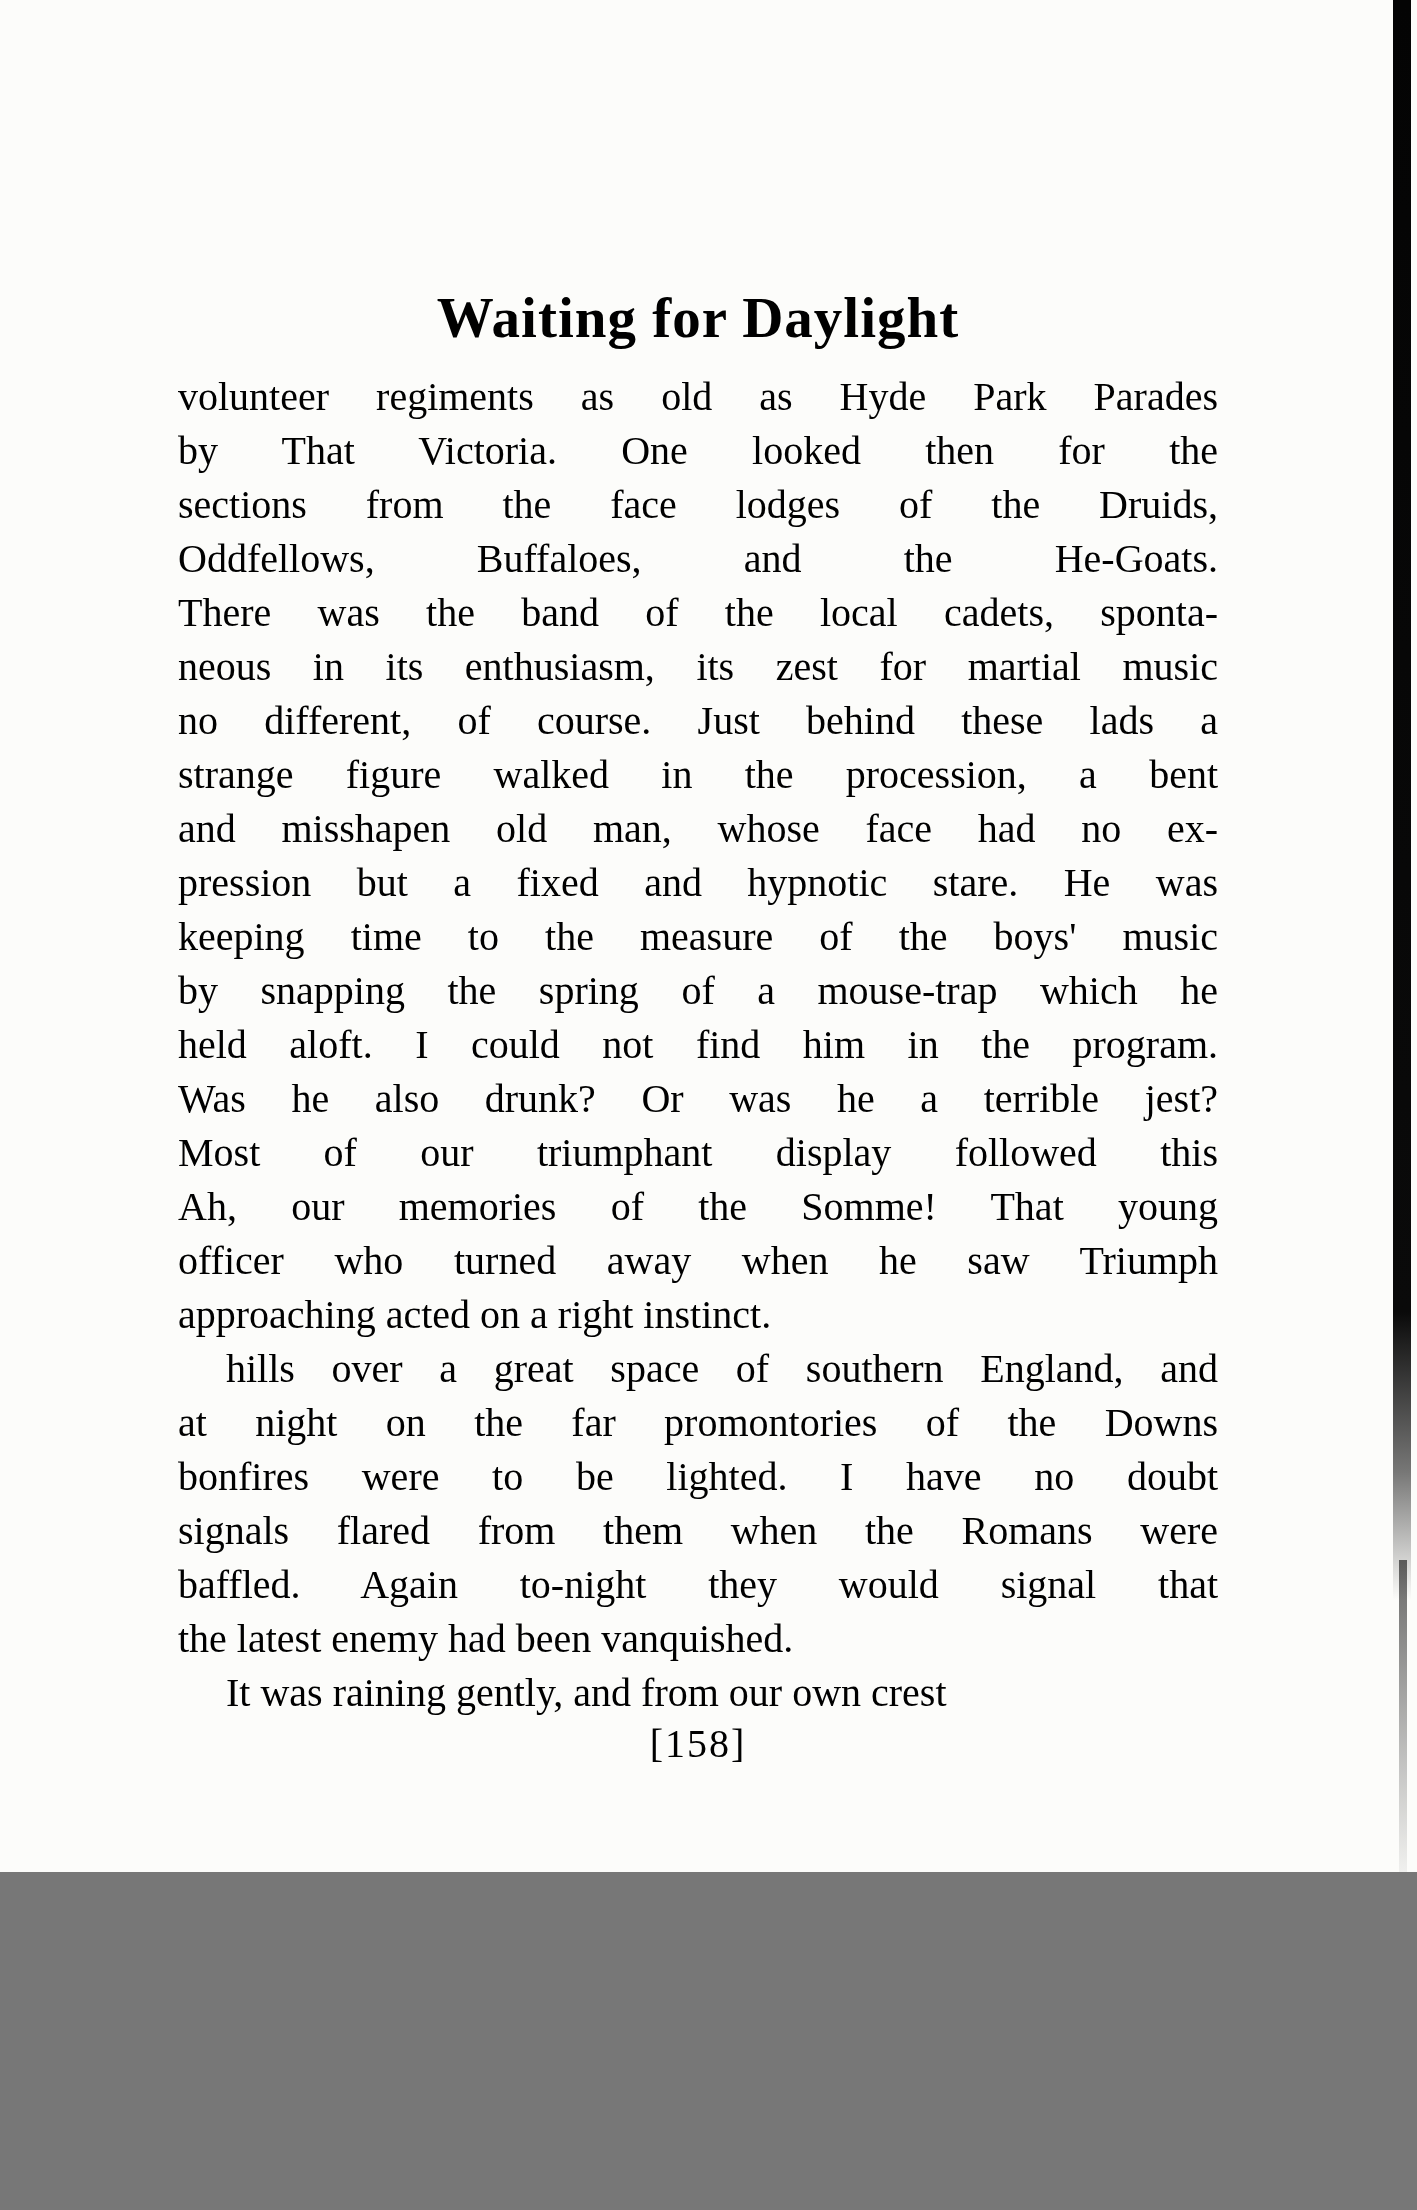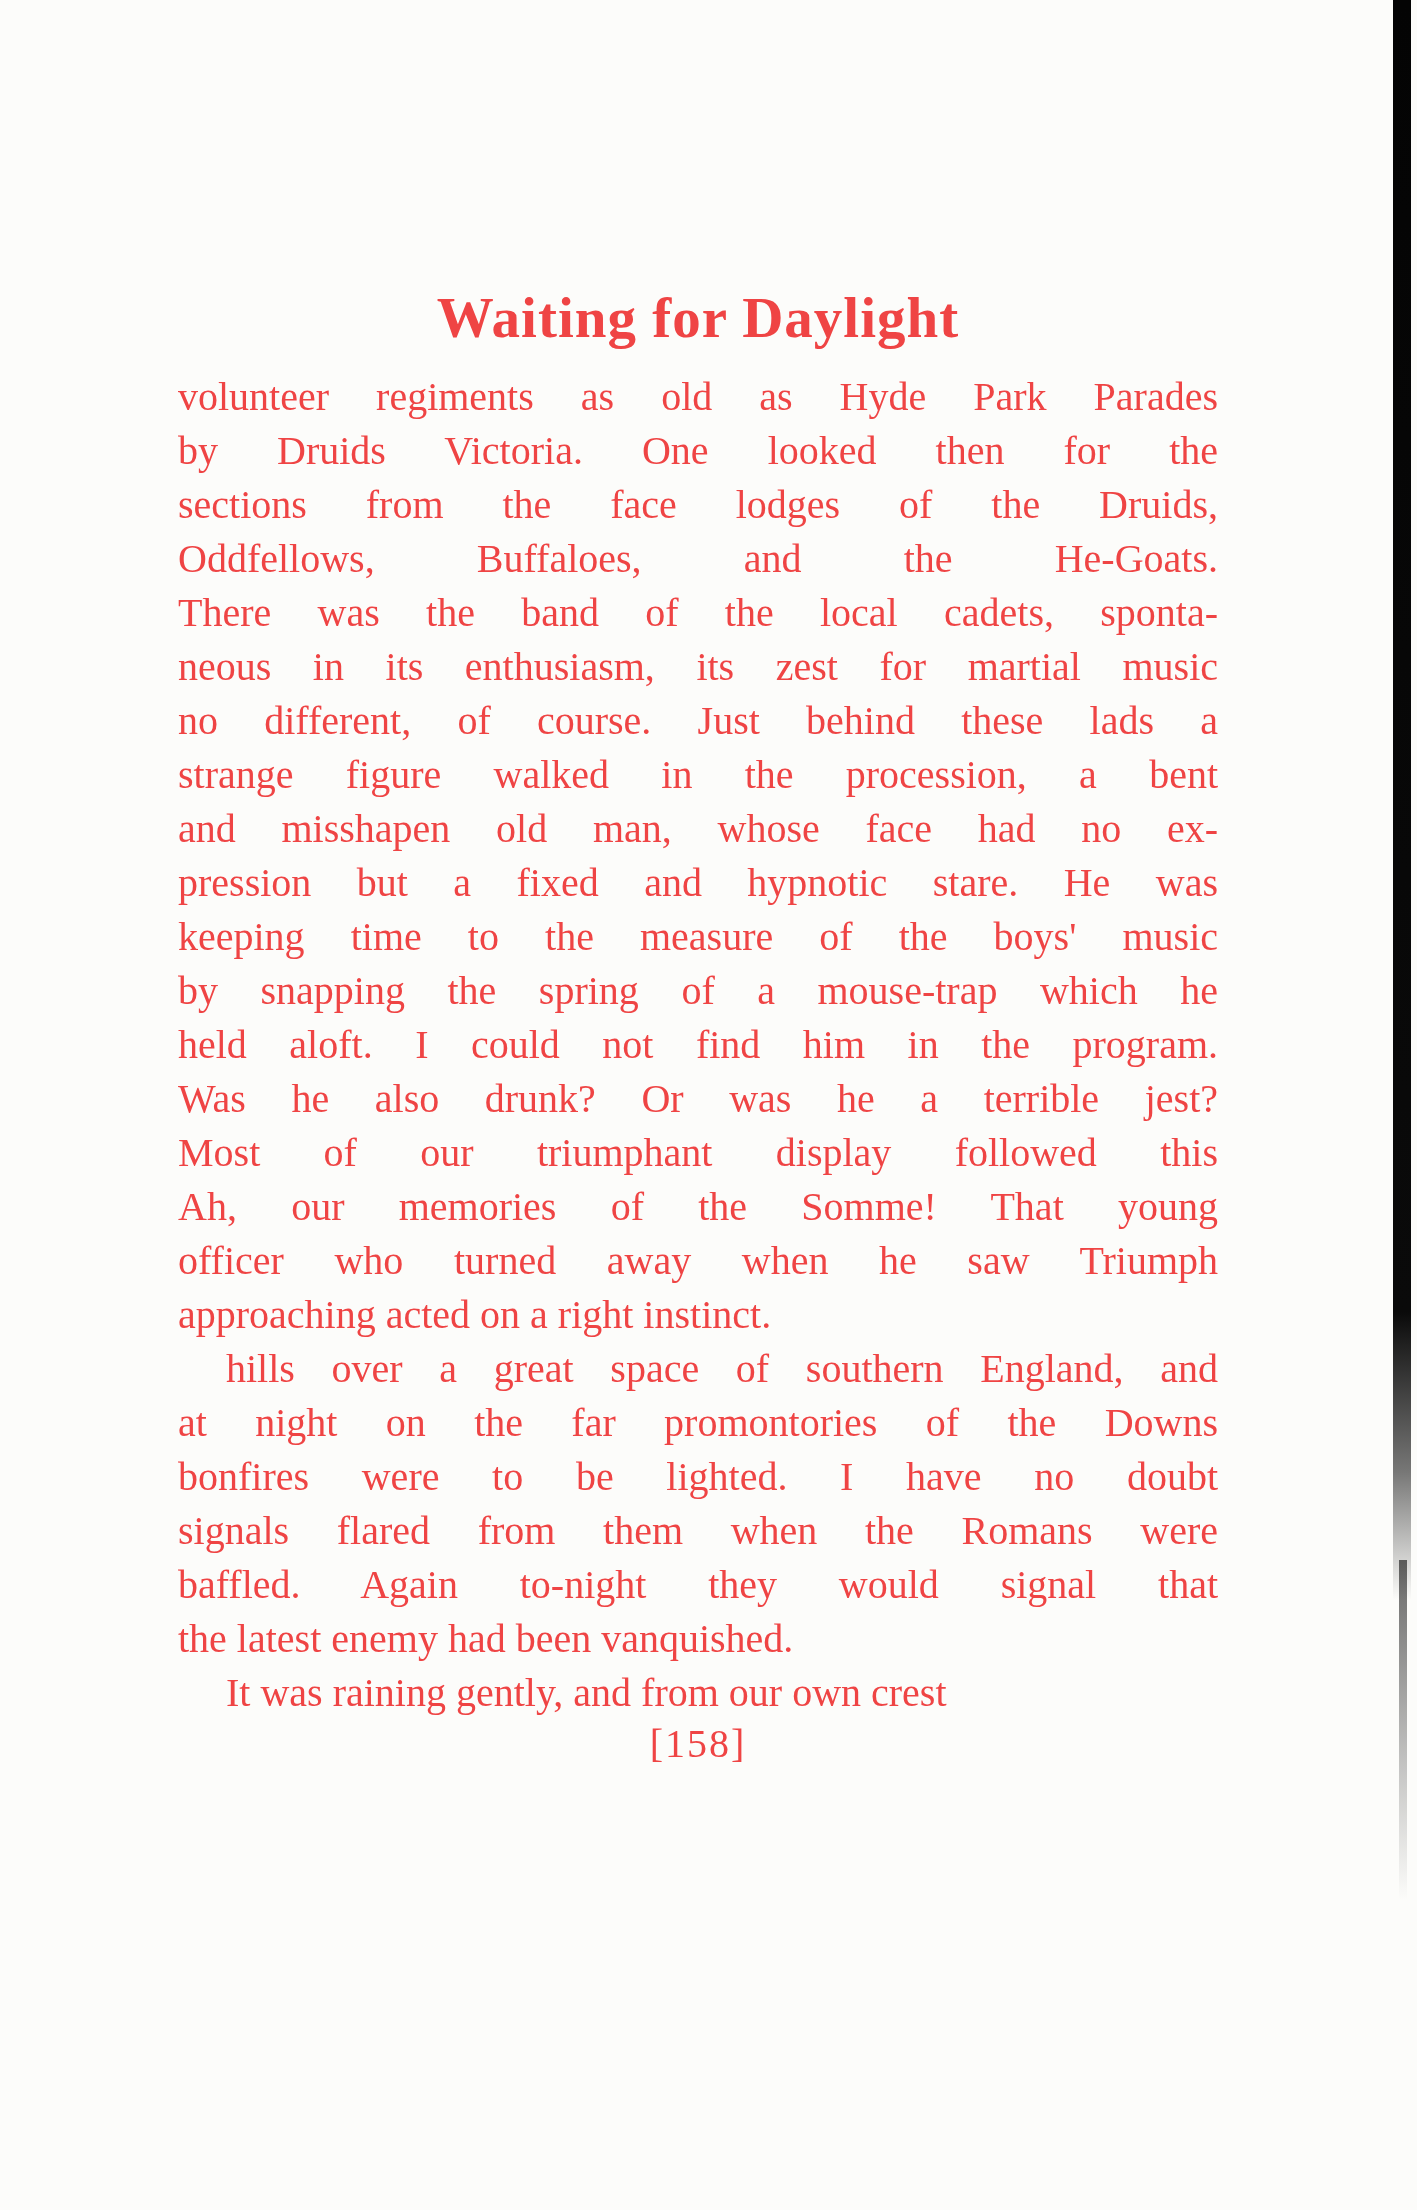--- a/index.html
+++ b/index.html
@@ -1,23 +1,23 @@
 <!DOCTYPE html>
 <html><head>
 <meta charset="utf-8">
 <style>
   * { box-sizing: border-box; }
   html, body { margin: 0; padding: 0; background: #777; }
   .page {
     position: relative;
     width: 1417px;
-    height: 2210px;
+    height: 1872px;
     margin: 0 auto;
     background: #fcfcfa;
-    color: #ef4444;
+    color: #000000;
     font-family: "Liberation Serif", "DejaVu Serif", serif;
     overflow: hidden;
   }
   .content {
     position: absolute;
     left: 178px;
     top: 285px;
     width: 1040px;
   }
   .title {
@@ -79,21 +79,21 @@
 
   <div class="scan-bar"></div>
   <div class="scan-bar-tail"></div>
 
   <div class="content">
     <h1 class="title">Waiting for Daylight</h1>
 
     <div class="body-text">
         <div class="para">
           <div class="line">volunteer regiments as old as Hyde Park Parades</div>
-          <div class="line">by Druids Victoria.  One looked then for the</div>
+          <div class="line">by That Victoria.  One looked then for the</div>
           <div class="line">sections from the face lodges of the Druids,</div>
           <div class="line">Oddfellows, Buffaloes, and the He-Goats.</div>
           <div class="line">There was the band of the local cadets, sponta-</div>
           <div class="line">neous in its enthusiasm, its zest for martial music</div>
           <div class="line">no different, of course.  Just behind these lads a</div>
           <div class="line">strange figure walked in the procession, a bent</div>
           <div class="line">and misshapen old man, whose face had no ex-</div>
           <div class="line">pression but a fixed and hypnotic stare.  He was</div>
           <div class="line">keeping time to the measure of the boys' music</div>
           <div class="line">by snapping the spring of a mouse-trap which he</div>

